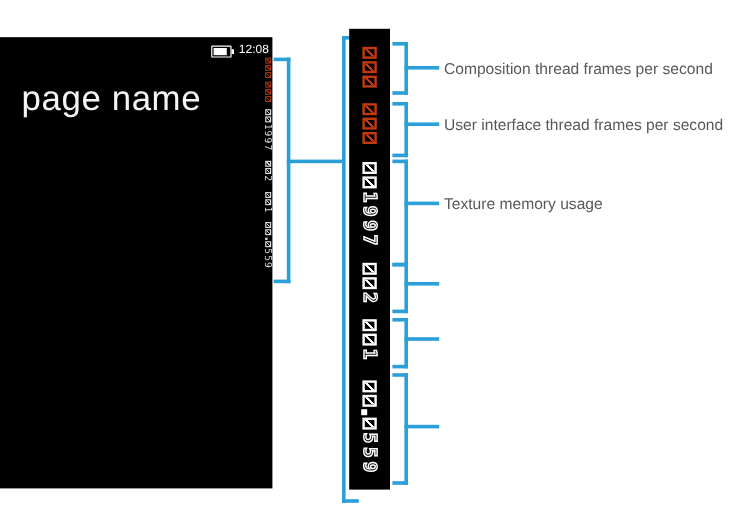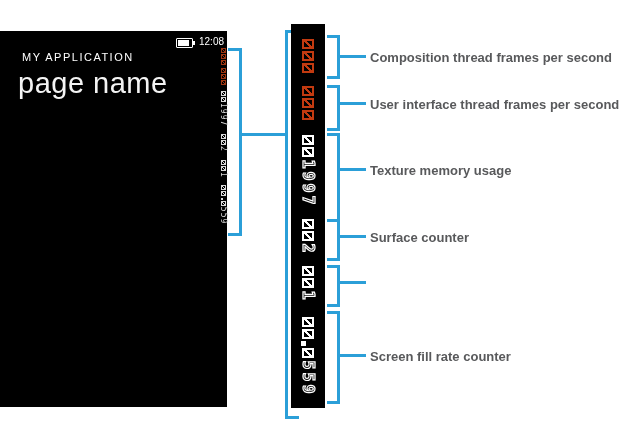--- a/index.html
+++ b/index.html
@@ -82,36 +82,35 @@
   .gb3 { top:133px; height:83px; }
   .gb4 { top:219px; height:36px; }
   .gb5 { top:265px; height:36px; }
   .gb6 { top:311px; height:87px; }
   .callout { position:absolute; left:337px; width:29px; height:3px; background:#2b9fd8; }
   .co1 { top:55px; } .co2 { top:102px; } .co3 { top:168px; }
   .co4 { top:235px; } .co5 { top:281px; } .co6 { top:354px; }
 
   
   .lbl { position:absolute; left:370px; transform:translateY(-50%);
-    color:#58595b; font-size:13px; font-weight:700; white-space:nowrap;text-align:center; }
+    color:#58595b; font-size:13px; font-weight:400; white-space:nowrap;text-align:center; }
   .l1 { top:57px; } .l2 { top:104px; } .l3 { top:170px; }
   .l4 { top:237px; } .l5 { top:283px; } .l6 { top:356px; }
 </style>
 </head>
 <body>
 
 <div class="canvas">
 
   <div class="phone">
     <div class="battery">
       <div class="fill"></div>
       <div class="nub"></div>
     </div>
     <div class="statusbar-time">12:08</div>
-    <div class="app-title">MY APPLICATION</div>
     <div class="page-title">page name</div>
   </div>
 
   <div class="cgroup mini m1 red">
       <div class="zbox"></div>
       <div class="zbox"></div>
       <div class="zbox"></div>
     </div>
   <div class="cgroup mini m2 red">
       <div class="zbox"></div>
@@ -198,16 +197,14 @@
   <div class="callout co1"></div>
   <div class="callout co2"></div>
   <div class="callout co3"></div>
   <div class="callout co4"></div>
   <div class="callout co5"></div>
   <div class="callout co6"></div>
 
   <div class="lbl l1">Composition thread frames per second</div>
   <div class="lbl l3">Texture memory usage</div>
   <div class="lbl l2">User interface thread frames per second</div>
-  <div class="lbl l4">Surface counter</div>
-  <div class="lbl l6">Screen fill rate counter</div>
 
 </div>
 
 </body></html>

